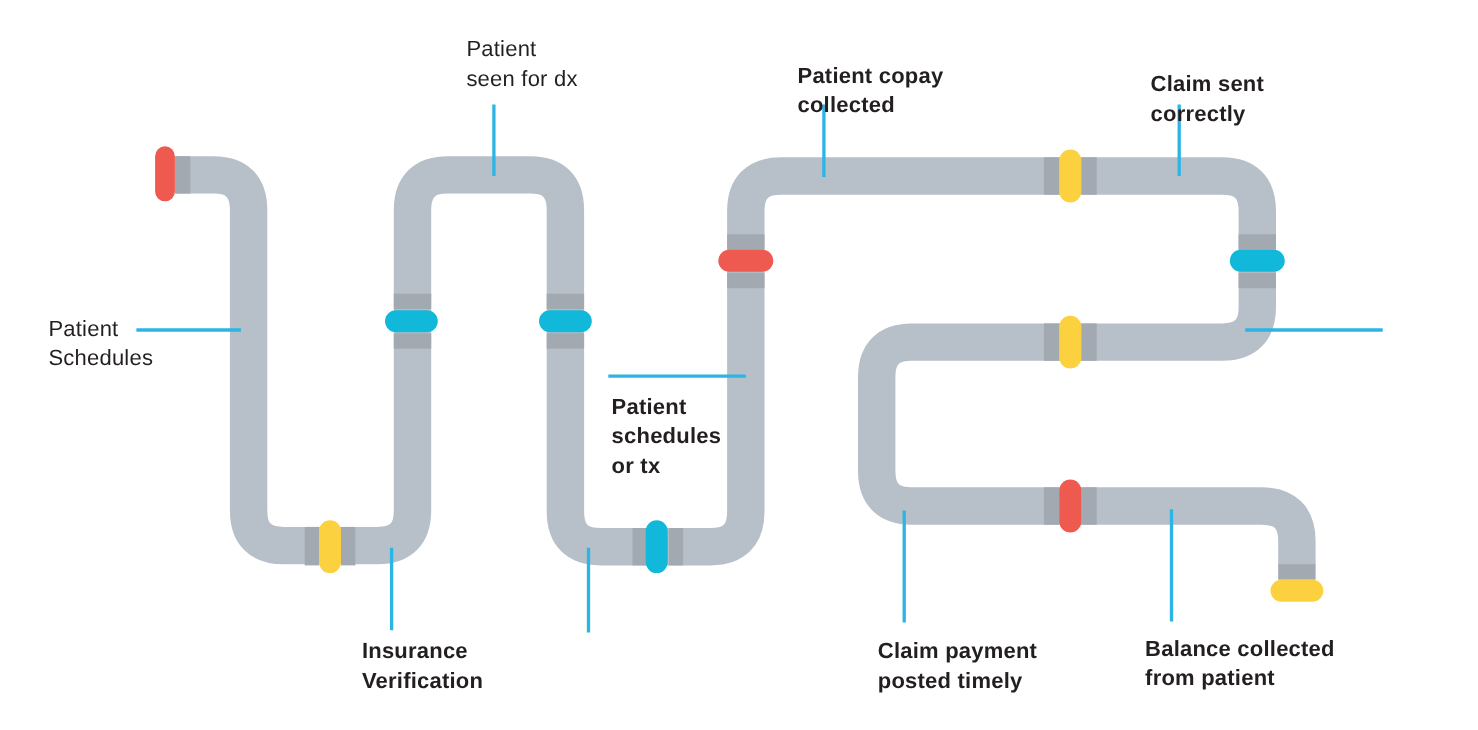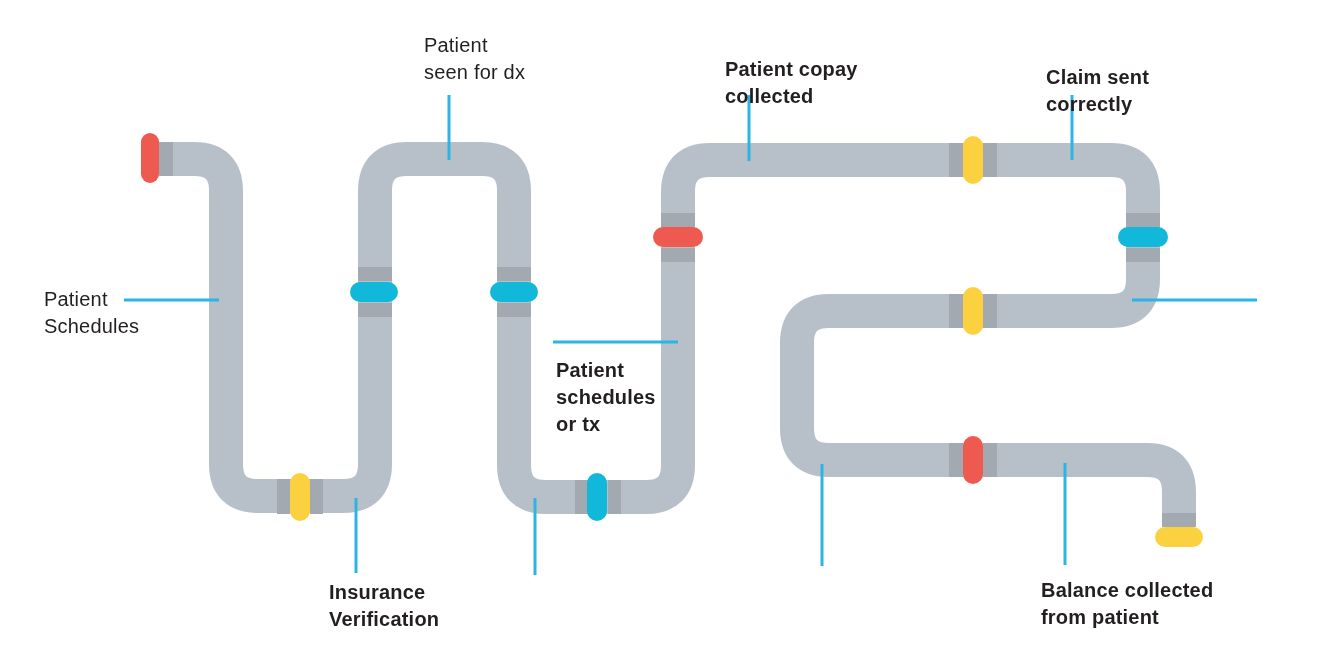--- a/index.html
+++ b/index.html
@@ -124,16 +124,18 @@
 seen for dx</div>
   <div class="label" style="left:329px;  top:579px;">Insurance
 Verification</div>
   <div class="label" style="left:556px;  top:357px;">Patient
 schedules
 or tx</div>
   <div class="label" style="left:725px;  top:24px;margin-top:32px;">Patient copay
 collected</div>
   <div class="label" style="left:1046px; top:32px;margin-top:32px;">Claim sent
 correctly</div>
+  <div class="label" style="left:798px;  top:579px;">Claim payment
+posted timely</div>
   <div class="label" style="left:1041px; top:577px;">Balance collected
 from patient</div>
 
 </div>
 
 </body></html>

